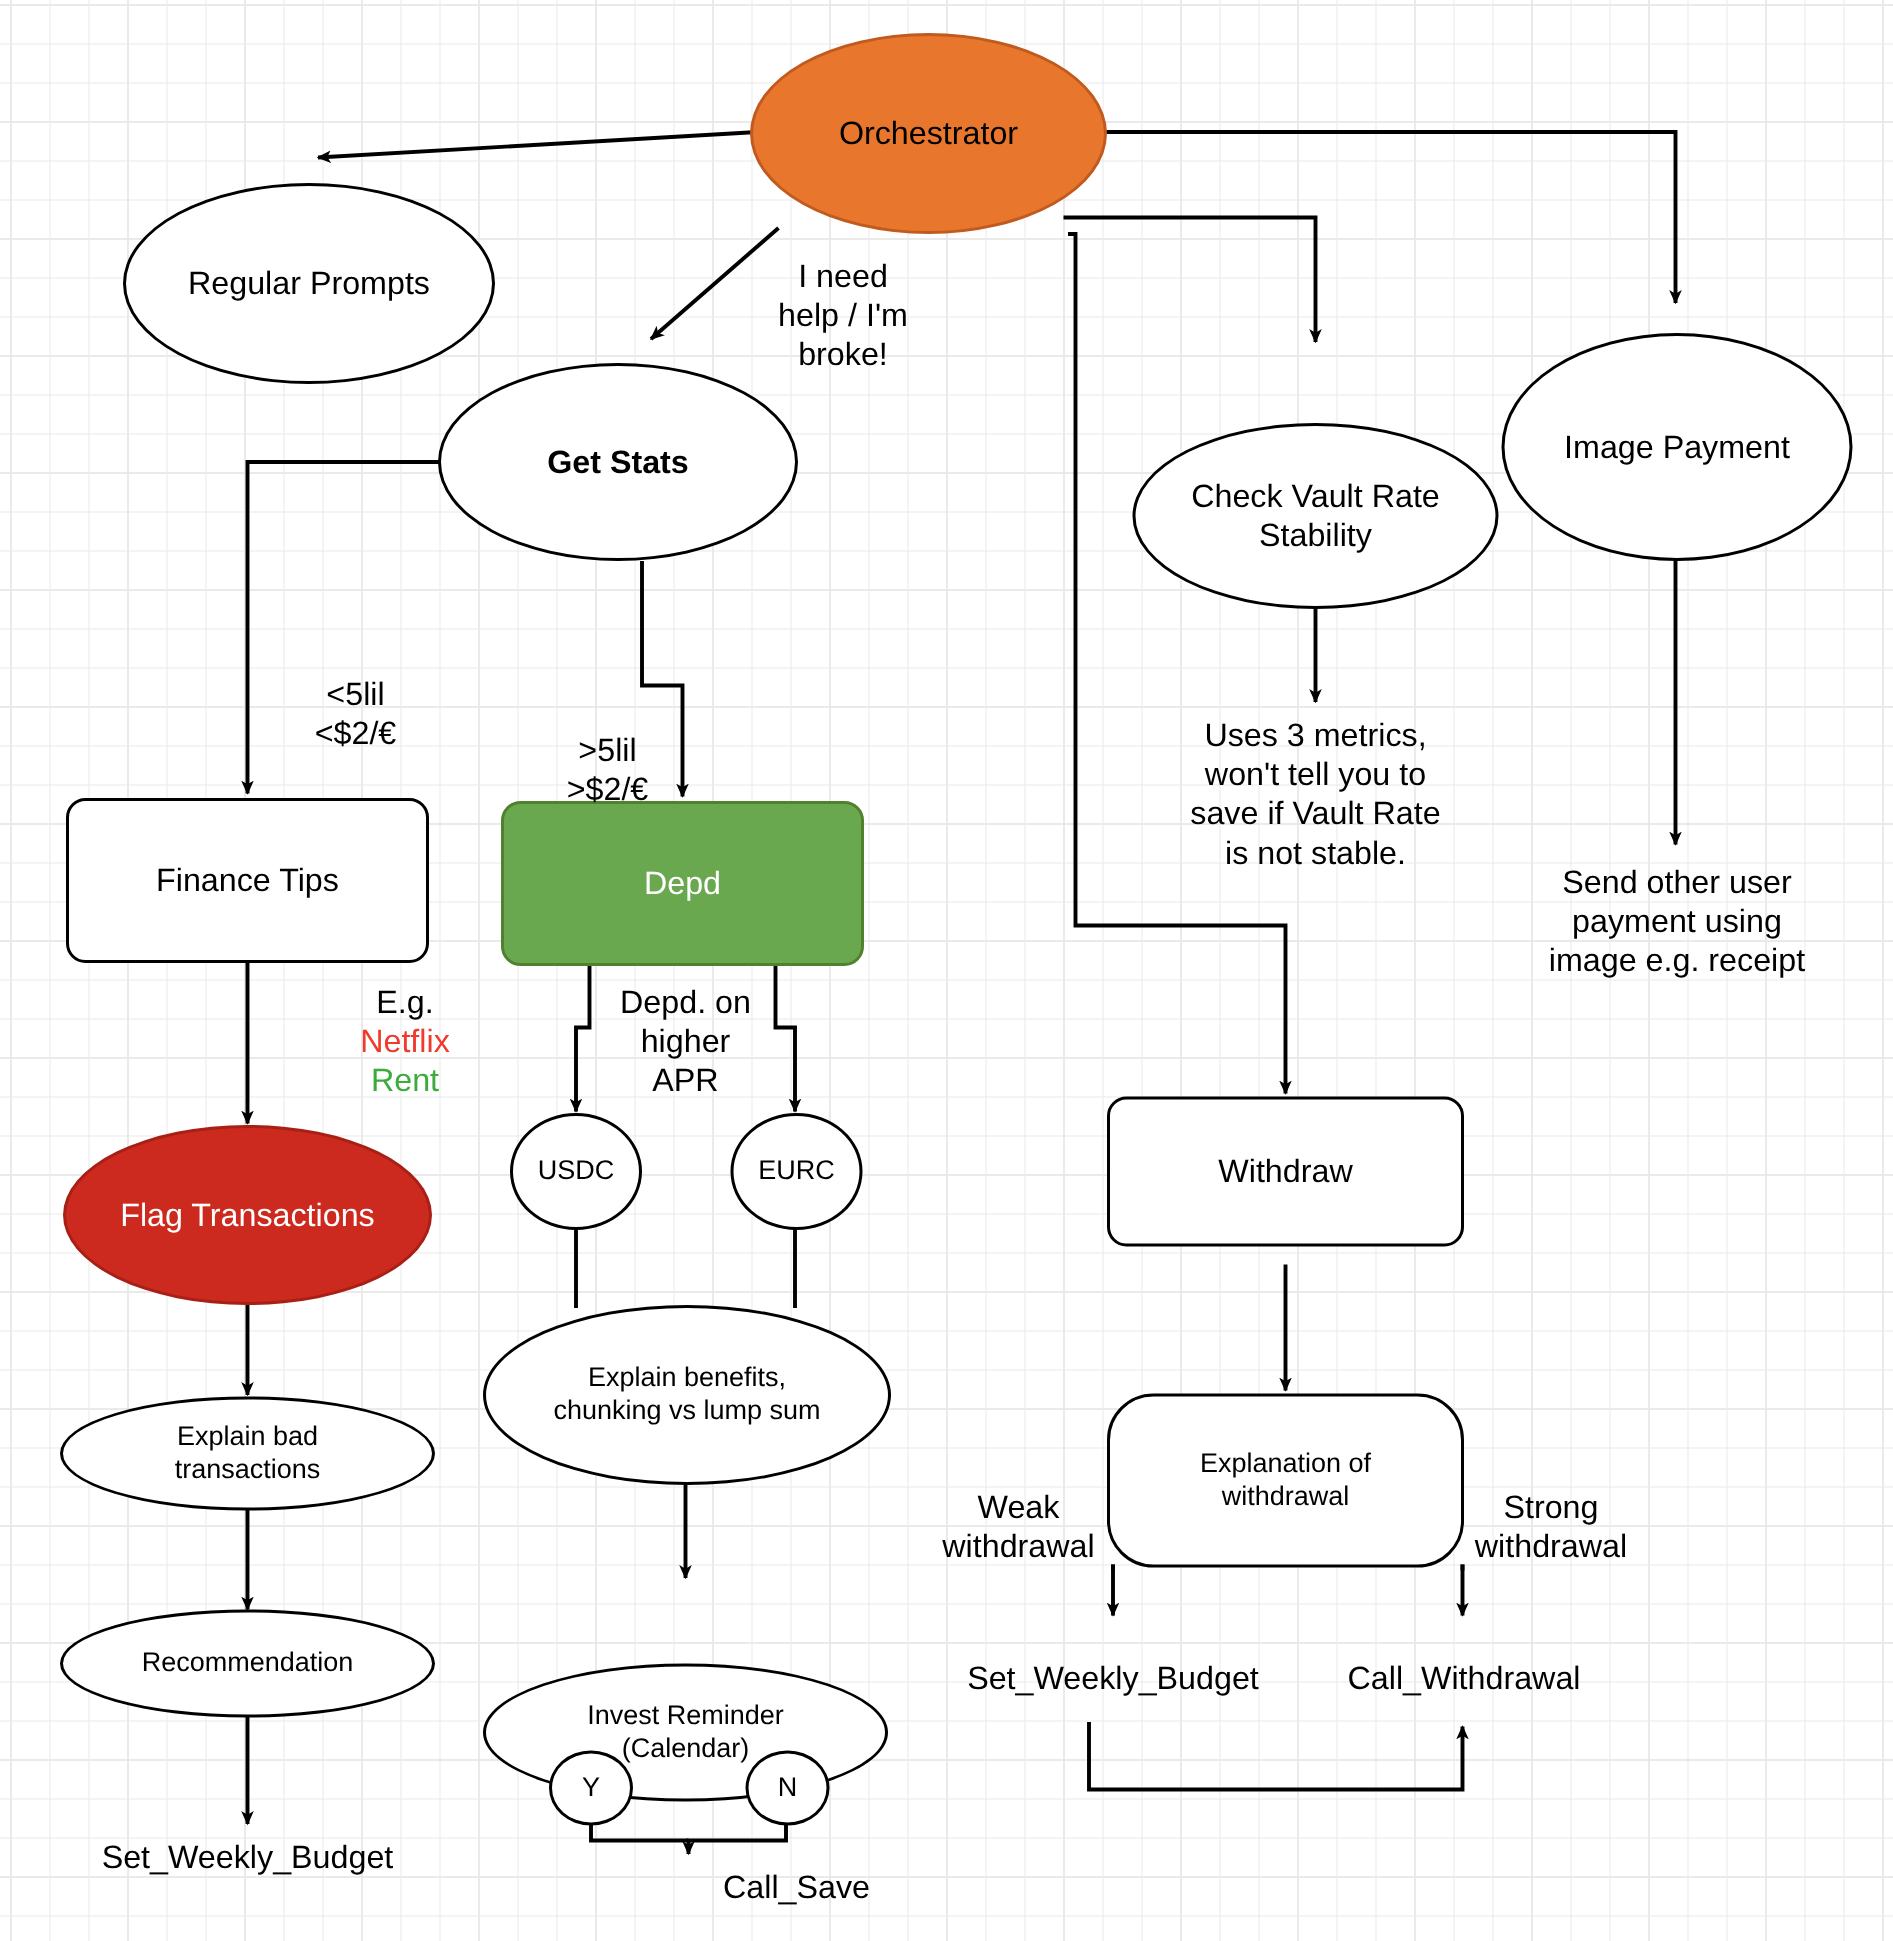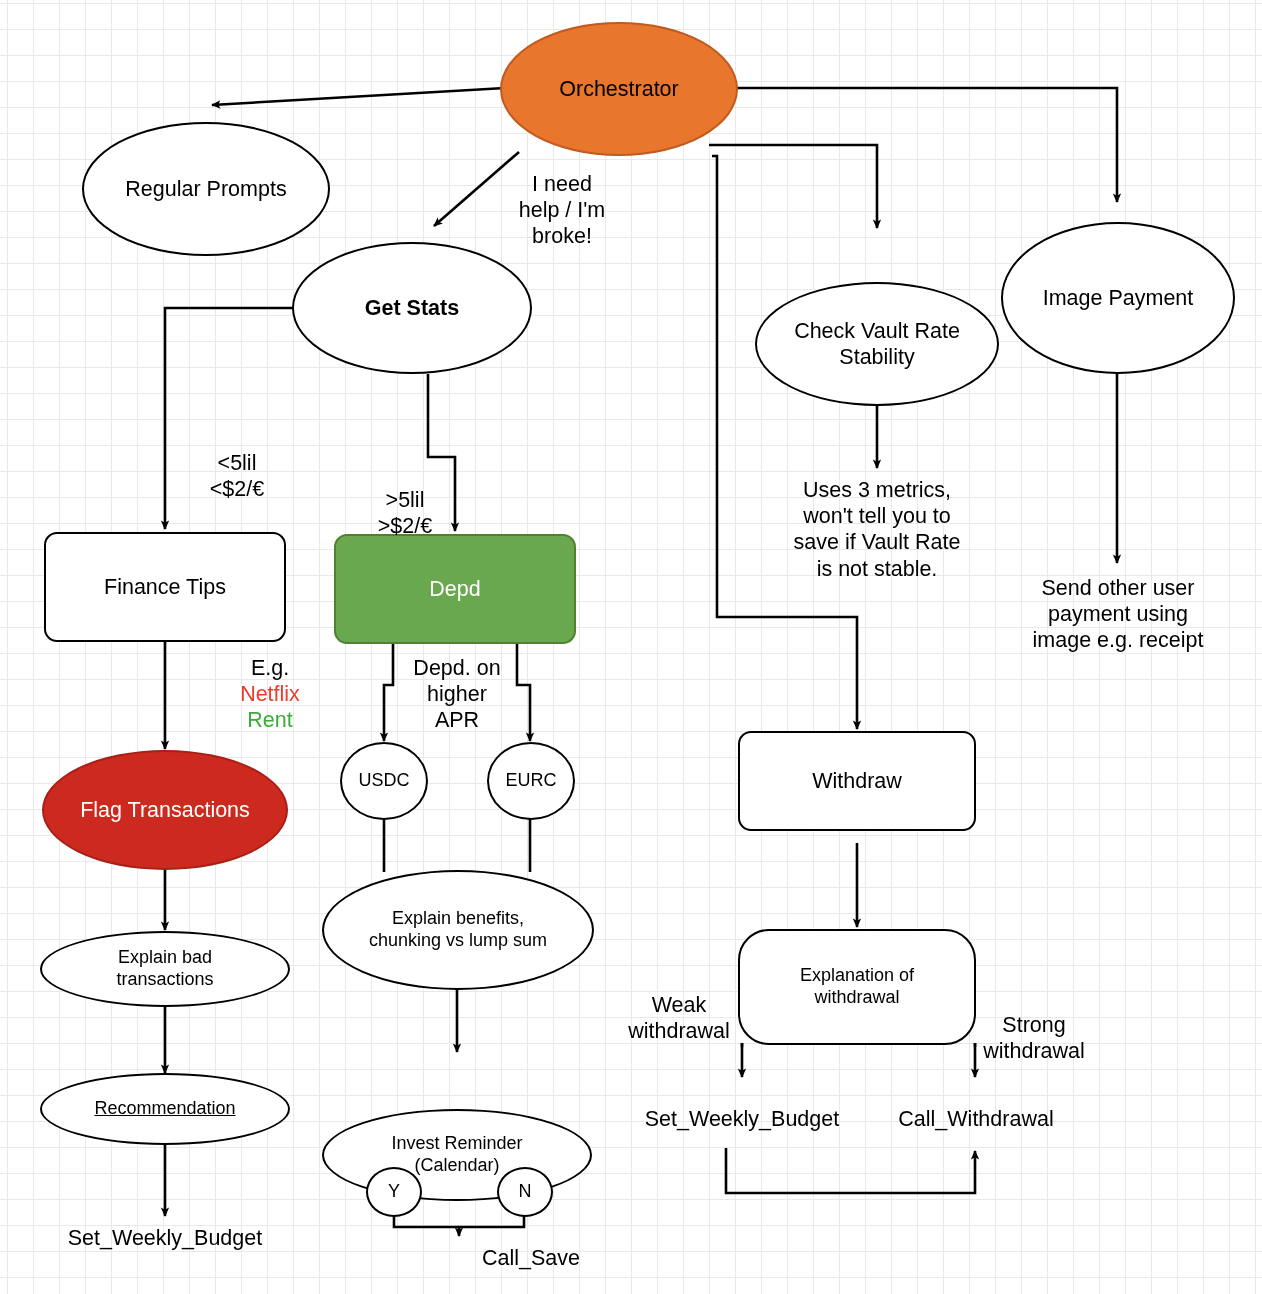--- a/index.html
+++ b/index.html
@@ -152,21 +152,21 @@
     <div>
       <div>Explain benefits,</div>
       <div>chunking vs lump sum</div>
     </div>
   </div>
 
   <div class="node rect t21" style="left:738px;top:731px;width:238px;height:100px;">
     <span>Withdraw</span>
   </div>
 
-  <div class="node ell t20" style="left:40px;top:1073px;width:250px;height:72px;text-decoration:underline;">
+  <div class="node ell t20" style="left:40px;top:1073px;width:250px;height:72px;">
     <span>Recommendation</span>
   </div>
 
   <div class="node rect t20" style="left:738px;top:929px;width:238px;height:116px;border-radius:31px;">
     <div>
       <div>Explanation of</div>
       <div>withdrawal</div>
     </div>
   </div>
 
@@ -240,18 +240,18 @@
     <div>Depd. on</div>
     <div>higher</div>
     <div>APR</div>
   </div>
 
   <div class="lbl t21" style="left:613px;top:992px;width:132px;">
     <div>Weak</div>
     <div>withdrawal</div>
   </div>
 
-  <div class="lbl t21" style="left:968px;top:992px;width:132px;margin-top:20px;">
+  <div class="lbl t21" style="left:968px;top:992px;width:132px;">
     <div>Strong</div>
     <div>withdrawal</div>
   </div>
 
 </div>
 
 </body></html>

